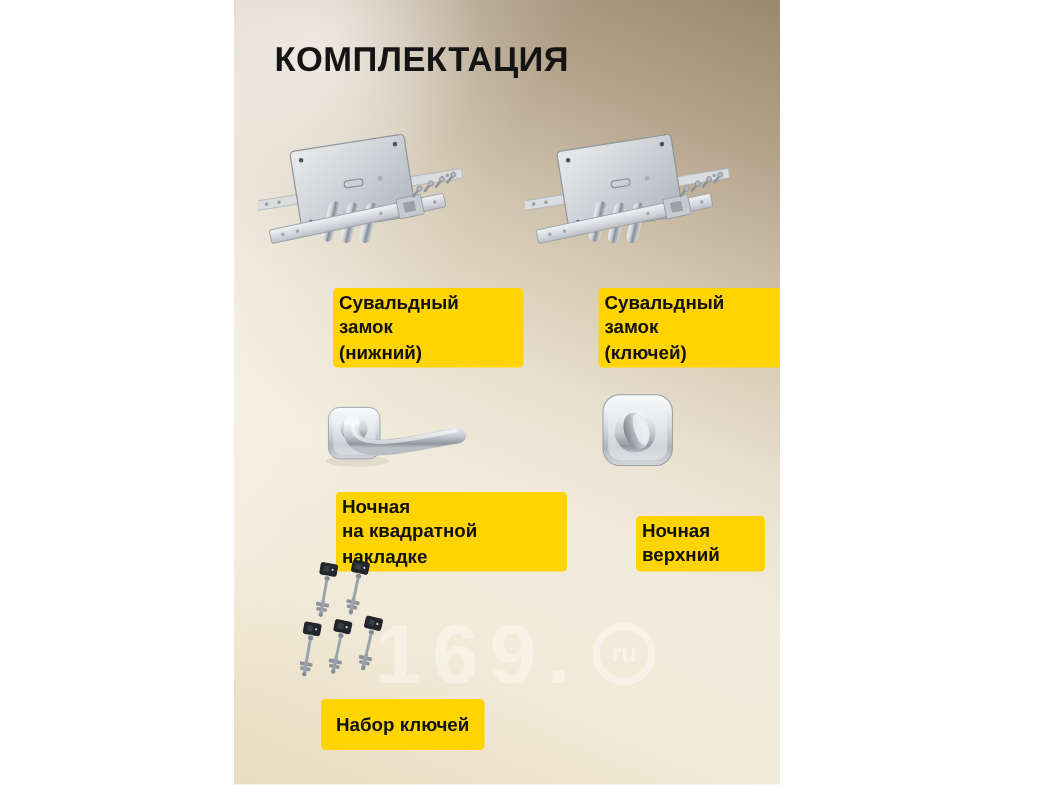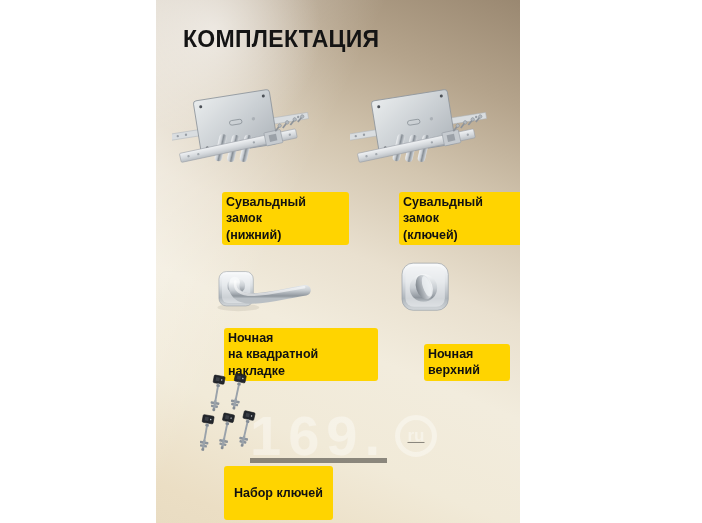--- a/index.html
+++ b/index.html
@@ -33,25 +33,25 @@
     position:absolute; background:var(--yellow); border-radius:3px;
     text-align:left; color:#111; font-weight:bold; font-size:12.5px; line-height:1.3;
     padding:2px 4px;
     margin-left:40px;
   }
   .plabel span{ display:block; }
   .lb1{ left:26px;  top:192px; width:127px; }
   .lb2{ left:203px; top:192px; width:127px; }
   .lb3{ left:28px;  top:328px; width:154px; }
   .lb4{ left:228px; top:344px; width:86px;  }
-  .lb5{ left:28px;  top:466px; padding:19px 10px; white-space:nowrap; }
+  .lb5{ left:18px;  top:466px; padding:9px 10px; white-space:nowrap; }
 
   .watermark{
     position:absolute; left:94px; top:408px; display:flex; align-items:center; gap:8px;
-    opacity:.42; pointer-events:none;text-decoration:underline;
+    opacity:.42; pointer-events:none;
   }
   .wm-num{
     font-size:56px; font-weight:bold; letter-spacing:7px; line-height:1;
     color:rgba(255,255,255,.85);
   }
   .wm-ru{
     width:42px; height:42px; border-radius:50%; border:5px solid rgba(255,255,255,.85);
     color:rgba(255,255,255,.85); font-size:17px; font-weight:bold;
     display:flex; align-items:center; justify-content:center;
   }

